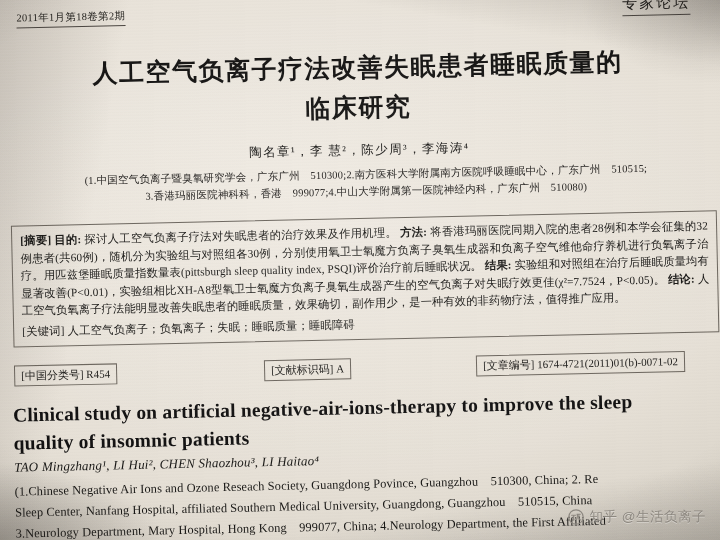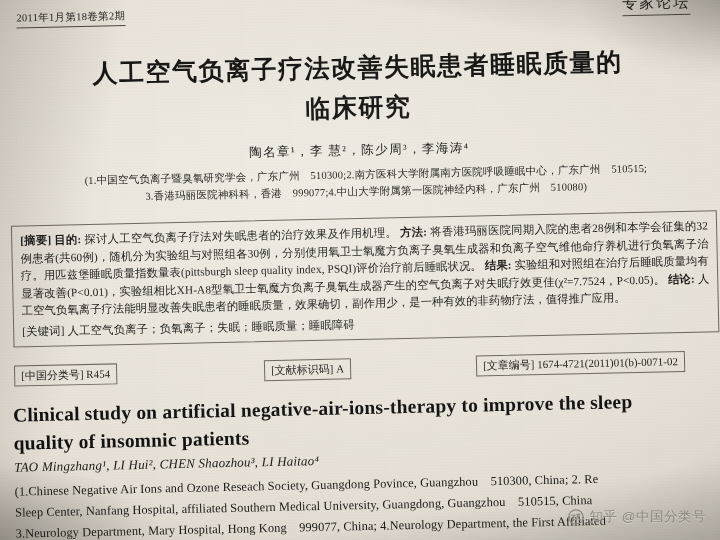--- a/index.html
+++ b/index.html
@@ -302,15 +302,15 @@
   <div class="shadow-tr"></div>
   <div class="vignette"></div>
 
   <div class="watermark">
     <span class="wm-logo">
       <svg viewBox="0 0 16 16" width="16" height="16" aria-hidden="true">
         <circle cx="8" cy="8" r="7.2" fill="none" stroke="#8d8880" stroke-width="1.2"></circle>
         <path d="M3.6 6.2h4.2M5.7 6.2V11M4.1 11l1.6-2.2M8.9 5.2h3.4M9.6 5.2c0 2.3-.2 4-1.1 5.6M10.9 5.2v4.2l1.5 1.6" fill="none" stroke="#8d8880" stroke-width="1.1" stroke-linecap="round"></path>
       </svg>
     </span>
-    <span>知乎 @中国分类号</span>
+    <span>知乎 @生活负离子</span>
   </div>
 </div>
 
 </body></html>

